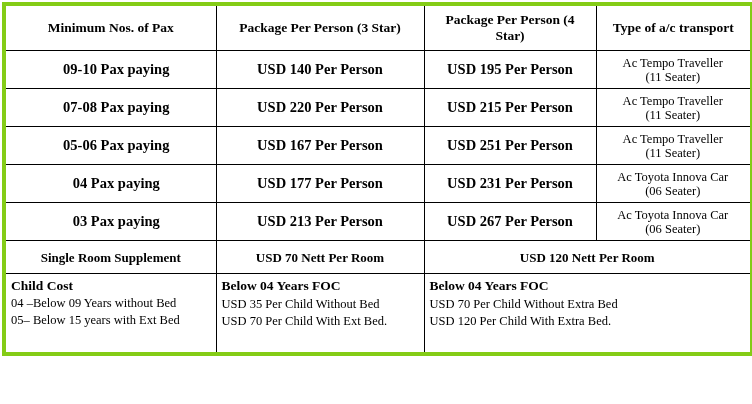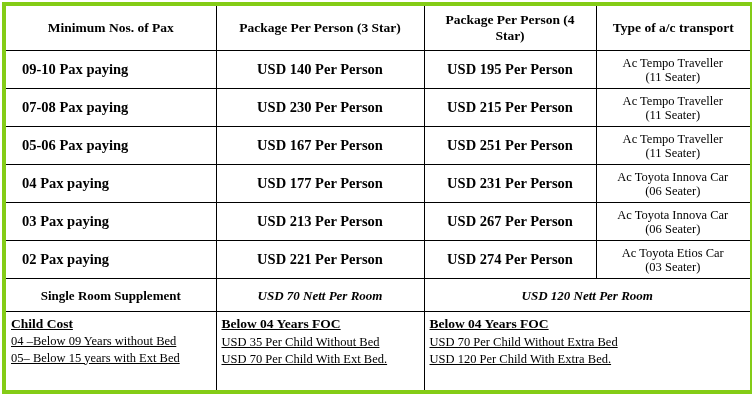--- a/index.html
+++ b/index.html
@@ -45,21 +45,21 @@
     font-weight: bold;
     font-size: 13.5px;
     padding: 6px 6px;
     line-height: 1.2;
   }
 
   
   tr.row td.pax {
     font-weight: bold;
     font-size: 14.5px;
-    text-align: left;
+    text-align: center;
     padding-left: 16px;
   }
   tr.row td.price {
     font-weight: bold;
     font-size: 14.5px;
     text-align: center;
   }
   tr.row td.transport {
     font-weight: normal;
     font-size: 12.5px;
@@ -71,28 +71,26 @@
 
   tr.supplement td {
     font-weight: bold;
     font-size: 13px;
     height: 26px;
     padding-left: 5px;
     text-align: center;
   }
   tr.supplement td.sup-val {
     font-weight: bold;
-    font-style: italic;
   }
 
   tr.child td {
     vertical-align: top;
     padding: 4px 5px 16px 5px;
     height: 58px;
-    text-decoration: underline;
   }
   .child-title {
     font-weight: bold;
     font-size: 13.5px;
     margin-bottom: 1px;
   }
   .child-line {
     font-size: 12.5px;
     line-height: 1.3;
   }
@@ -126,21 +124,21 @@
         <td class="price">USD 140 Per Person</td>
         <td class="price">USD 195 Per Person</td>
         <td class="transport">
           <div>Ac Tempo Traveller</div>
           <div>(11 Seater)</div>
         </td>
       </tr>
 
       <tr class="row">
         <td class="pax">07-08 Pax paying</td>
-        <td class="price">USD 230 Per Person</td>
+        <td class="price">USD 220 Per Person</td>
         <td class="price">USD 215 Per Person</td>
         <td class="transport">
           <div>Ac Tempo Traveller</div>
           <div>(11 Seater)</div>
         </td>
       </tr>
 
       <tr class="row">
         <td class="pax">05-06 Pax paying</td>
         <td class="price">USD 167 Per Person</td>
@@ -164,29 +162,20 @@
       <tr class="row">
         <td class="pax">03 Pax paying</td>
         <td class="price">USD 213 Per Person</td>
         <td class="price">USD 267 Per Person</td>
         <td class="transport">
           <div>Ac Toyota Innova Car</div>
           <div>(06 Seater)</div>
         </td>
       </tr>
 
-      <tr class="row">
-        <td class="pax">02 Pax paying</td>
-        <td class="price">USD 221 Per Person</td>
-        <td class="price">USD 274 Per Person</td>
-        <td class="transport">
-          <div>Ac Toyota Etios Car</div>
-          <div>(03 Seater)</div>
-        </td>
-      </tr>
 
       <tr class="supplement">
         <td>Single Room Supplement</td>
         <td class="sup-val">USD 70 Nett Per Room</td>
         <td class="sup-val" colspan="2">USD 120 Nett Per Room</td>
       </tr>
 
       <tr class="child">
         <td>
           <div class="child-title">Child Cost</div>

